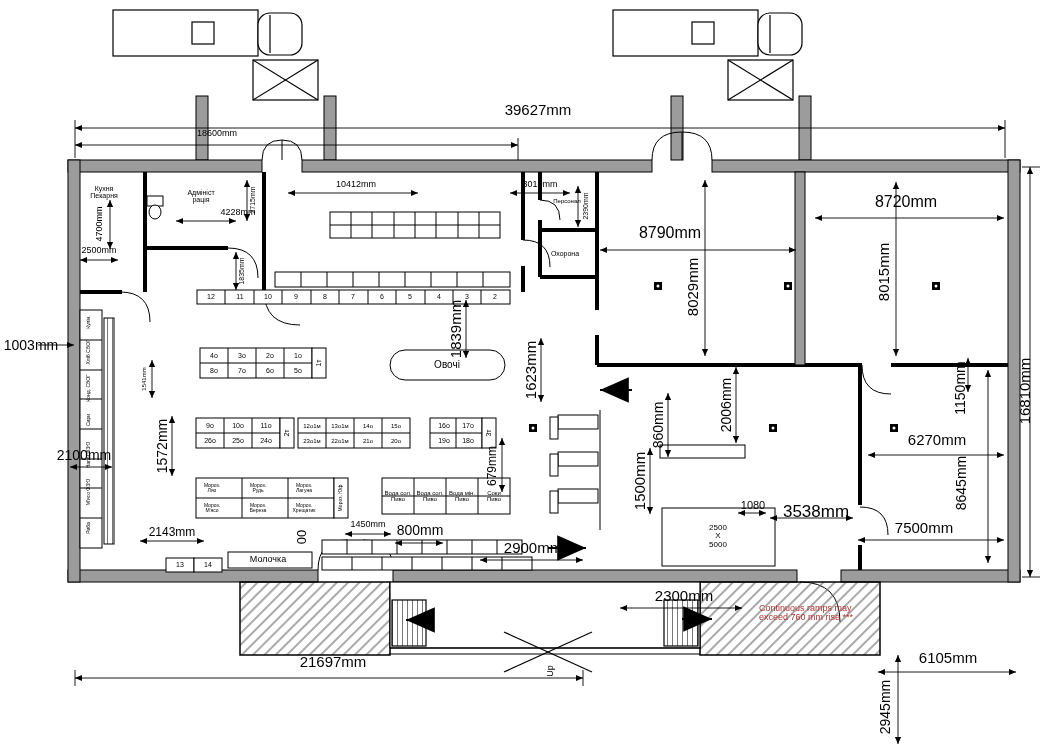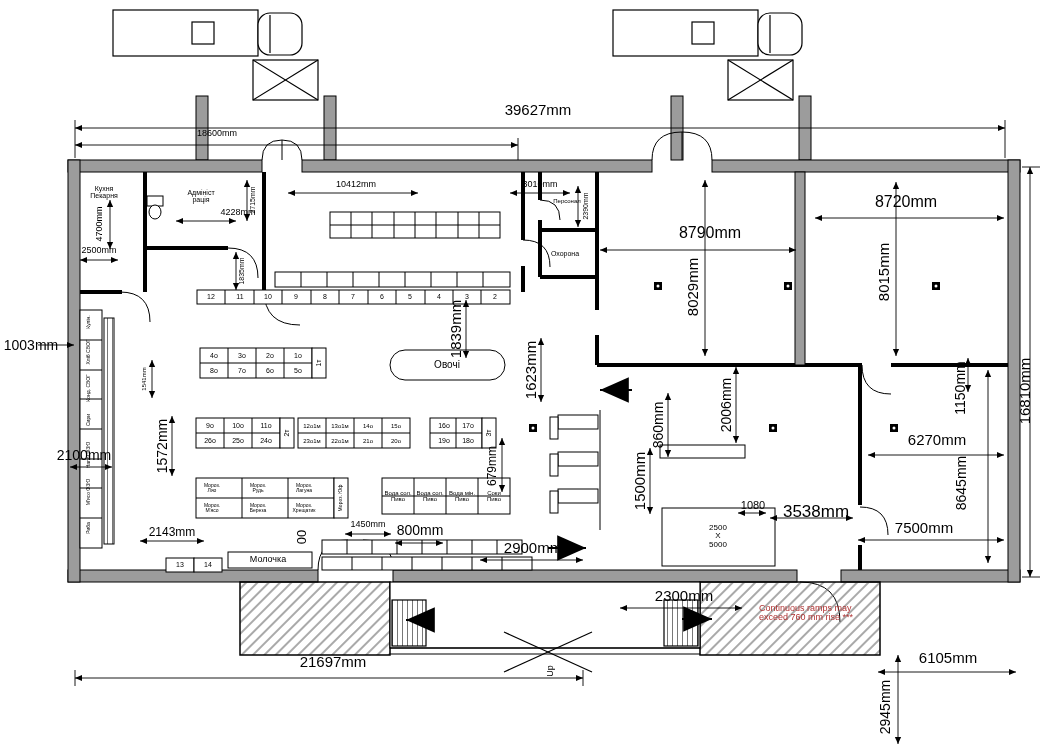--- a/index.html
+++ b/index.html
@@ -342,21 +342,21 @@
       <div class="lbl dim-label" style="left: 368px; top: 525px; font-size: 9px; transform: translate(-50%, -50%);">1450mm</div>
       <div class="lbl dim-label" style="left: 420px; top: 530px; font-size: 14px; transform: translate(-50%, -50%);">800mm</div>
       <div class="lbl dim-label" style="left: 533px; top: 548px; font-size: 15px; transform: translate(-50%, -50%);">2900mm</div>
       <div class="lbl dim-label" style="left: 302px; top: 537px; font-size: 13px; transform: translate(-50%, -50%) rotate(-90deg);">00</div>
       <div class="lbl dim-label" style="left: 456px; top: 329px; font-size: 15px; transform: translate(-50%, -50%) rotate(-90deg);">1839mm</div>
       <div class="lbl dim-label" style="left: 531px; top: 370px; font-size: 15px; transform: translate(-50%, -50%) rotate(-90deg);">1623mm</div>
       <div class="lbl dim-label" style="left: 492px; top: 466px; font-size: 12px; transform: translate(-50%, -50%) rotate(-90deg);">679mm</div>
       <div class="lbl dim-label" style="left: 658px; top: 425px; font-size: 14px; transform: translate(-50%, -50%) rotate(-90deg);">860mm</div>
       <div class="lbl dim-label" style="left: 640px; top: 481px; font-size: 15px; transform: translate(-50%, -50%) rotate(-90deg);">1500mm</div>
       <div class="lbl dim-label" style="left: 726px; top: 405px; font-size: 14px; transform: translate(-50%, -50%) rotate(-90deg);">2006mm</div>
-      <div class="lbl dim-label" style="left: 710px; top: 233px; font-size: 16px; transform: translate(-50%, -50%);">8790mm</div>
+      <div class="lbl dim-label" style="left: 670px; top: 233px; font-size: 16px; transform: translate(-50%, -50%);">8790mm</div>
       <div class="lbl dim-label" style="left: 906px; top: 202px; font-size: 16px; transform: translate(-50%, -50%);">8720mm</div>
       <div class="lbl dim-label" style="left: 693px; top: 287px; font-size: 15px; transform: translate(-50%, -50%) rotate(-90deg);">8029mm</div>
       <div class="lbl dim-label" style="left: 884px; top: 272px; font-size: 15px; transform: translate(-50%, -50%) rotate(-90deg);">8015mm</div>
       <div class="lbl dim-label" style="left: 1025px; top: 391px; font-size: 15px; transform: translate(-50%, -50%) rotate(-90deg);">16810mm</div>
       <div class="lbl dim-label" style="left: 960px; top: 388px; font-size: 14px; transform: translate(-50%, -50%) rotate(-90deg);">1150mm</div>
       <div class="lbl dim-label" style="left: 937px; top: 440px; font-size: 15px; transform: translate(-50%, -50%);">6270mm</div>
       <div class="lbl dim-label" style="left: 961px; top: 483px; font-size: 14px; transform: translate(-50%, -50%) rotate(-90deg);">8645mm</div>
       <div class="lbl dim-label" style="left: 924px; top: 528px; font-size: 15px; transform: translate(-50%, -50%);">7500mm</div>
       <div class="lbl dim-label" style="left: 816px; top: 512px; font-size: 17px; transform: translate(-50%, -50%);">3538mm</div>
       <div class="lbl dim-label" style="left: 753px; top: 506px; font-size: 11px; transform: translate(-50%, -50%);">1080</div>

